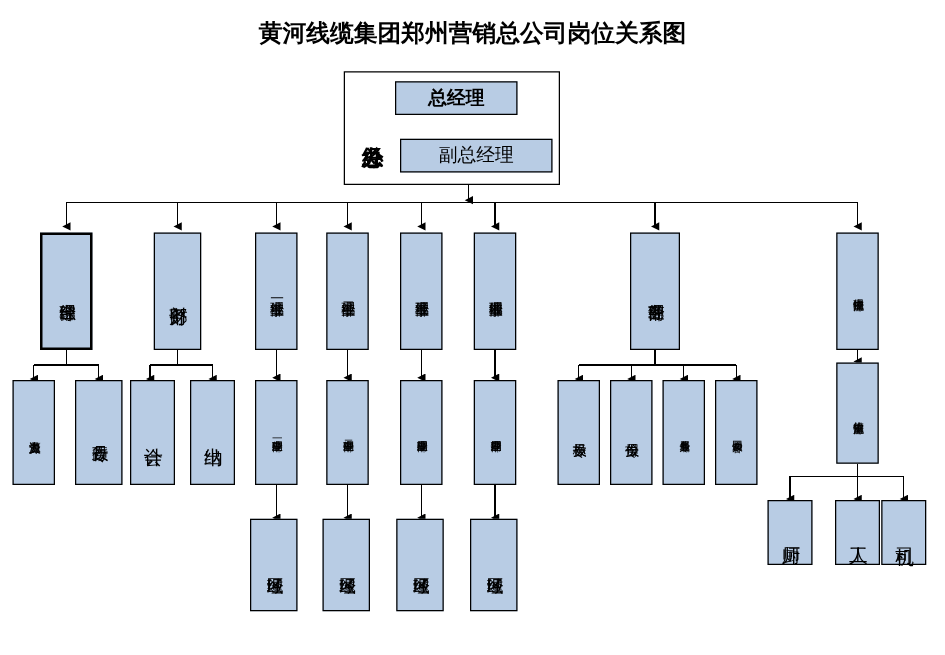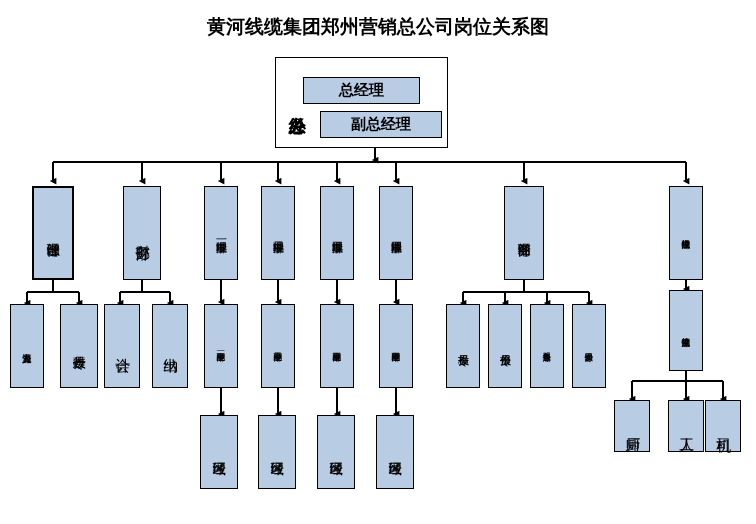--- a/index.html
+++ b/index.html
@@ -150,23 +150,23 @@
       <line x1="632" y1="381" x2="632" y2="399" marker-end="url(#arrow)"></line>
       <line x1="686" y1="381" x2="686" y2="399" marker-end="url(#arrow)"></line>
       <line x1="723" y1="381" x2="723" y2="399" marker-end="url(#arrow)"></line>
     </g>
   </svg>
 
   <div class="group-box" style="left:275px; top:57px; width:173px; height:91px;"></div>
 
   <div class="node vert s18" style="left:279px; top:61px; width:36px; height:83px; background:#ffffff; border:none; font-weight:bold;">总经办</div>
 
-  <div class="node horiz s16" style="left:303px; top:65px; width:117px; height:27px; font-weight:bold;margin-top:12px;">总经理</div>
-
-  <div class="node horiz s16" style="left:320px; top:111px; width:122px; height:27px; font-weight:bold;">副总经理</div>
+  <div class="node horiz s16" style="left:316px; top:65px; width:98px; height:27px; font-weight:bold;">总经理</div>
+
+  <div class="node horiz s16" style="left:320px; top:111px; width:122px; height:27px; font-weight:normal;">副总经理</div>
 
   <div class="node vert s14" style="left:32px; top:186px; width:42px; height:94px; border-width:2px;">综合部经理</div>
 
   <div class="node vert s16" style="left:123px; top:186px; width:38px; height:94px;">财务部</div>
 
   <div class="node vert s12" style="left:204px; top:186px; width:34px; height:94px;">事业一部经理</div>
 
   <div class="node vert s12" style="left:261px; top:186px; width:34px; height:94px;">事业二部经理</div>
 
   <div class="node vert s12" style="left:320px; top:186px; width:34px; height:94px;">事业三部经理</div>

